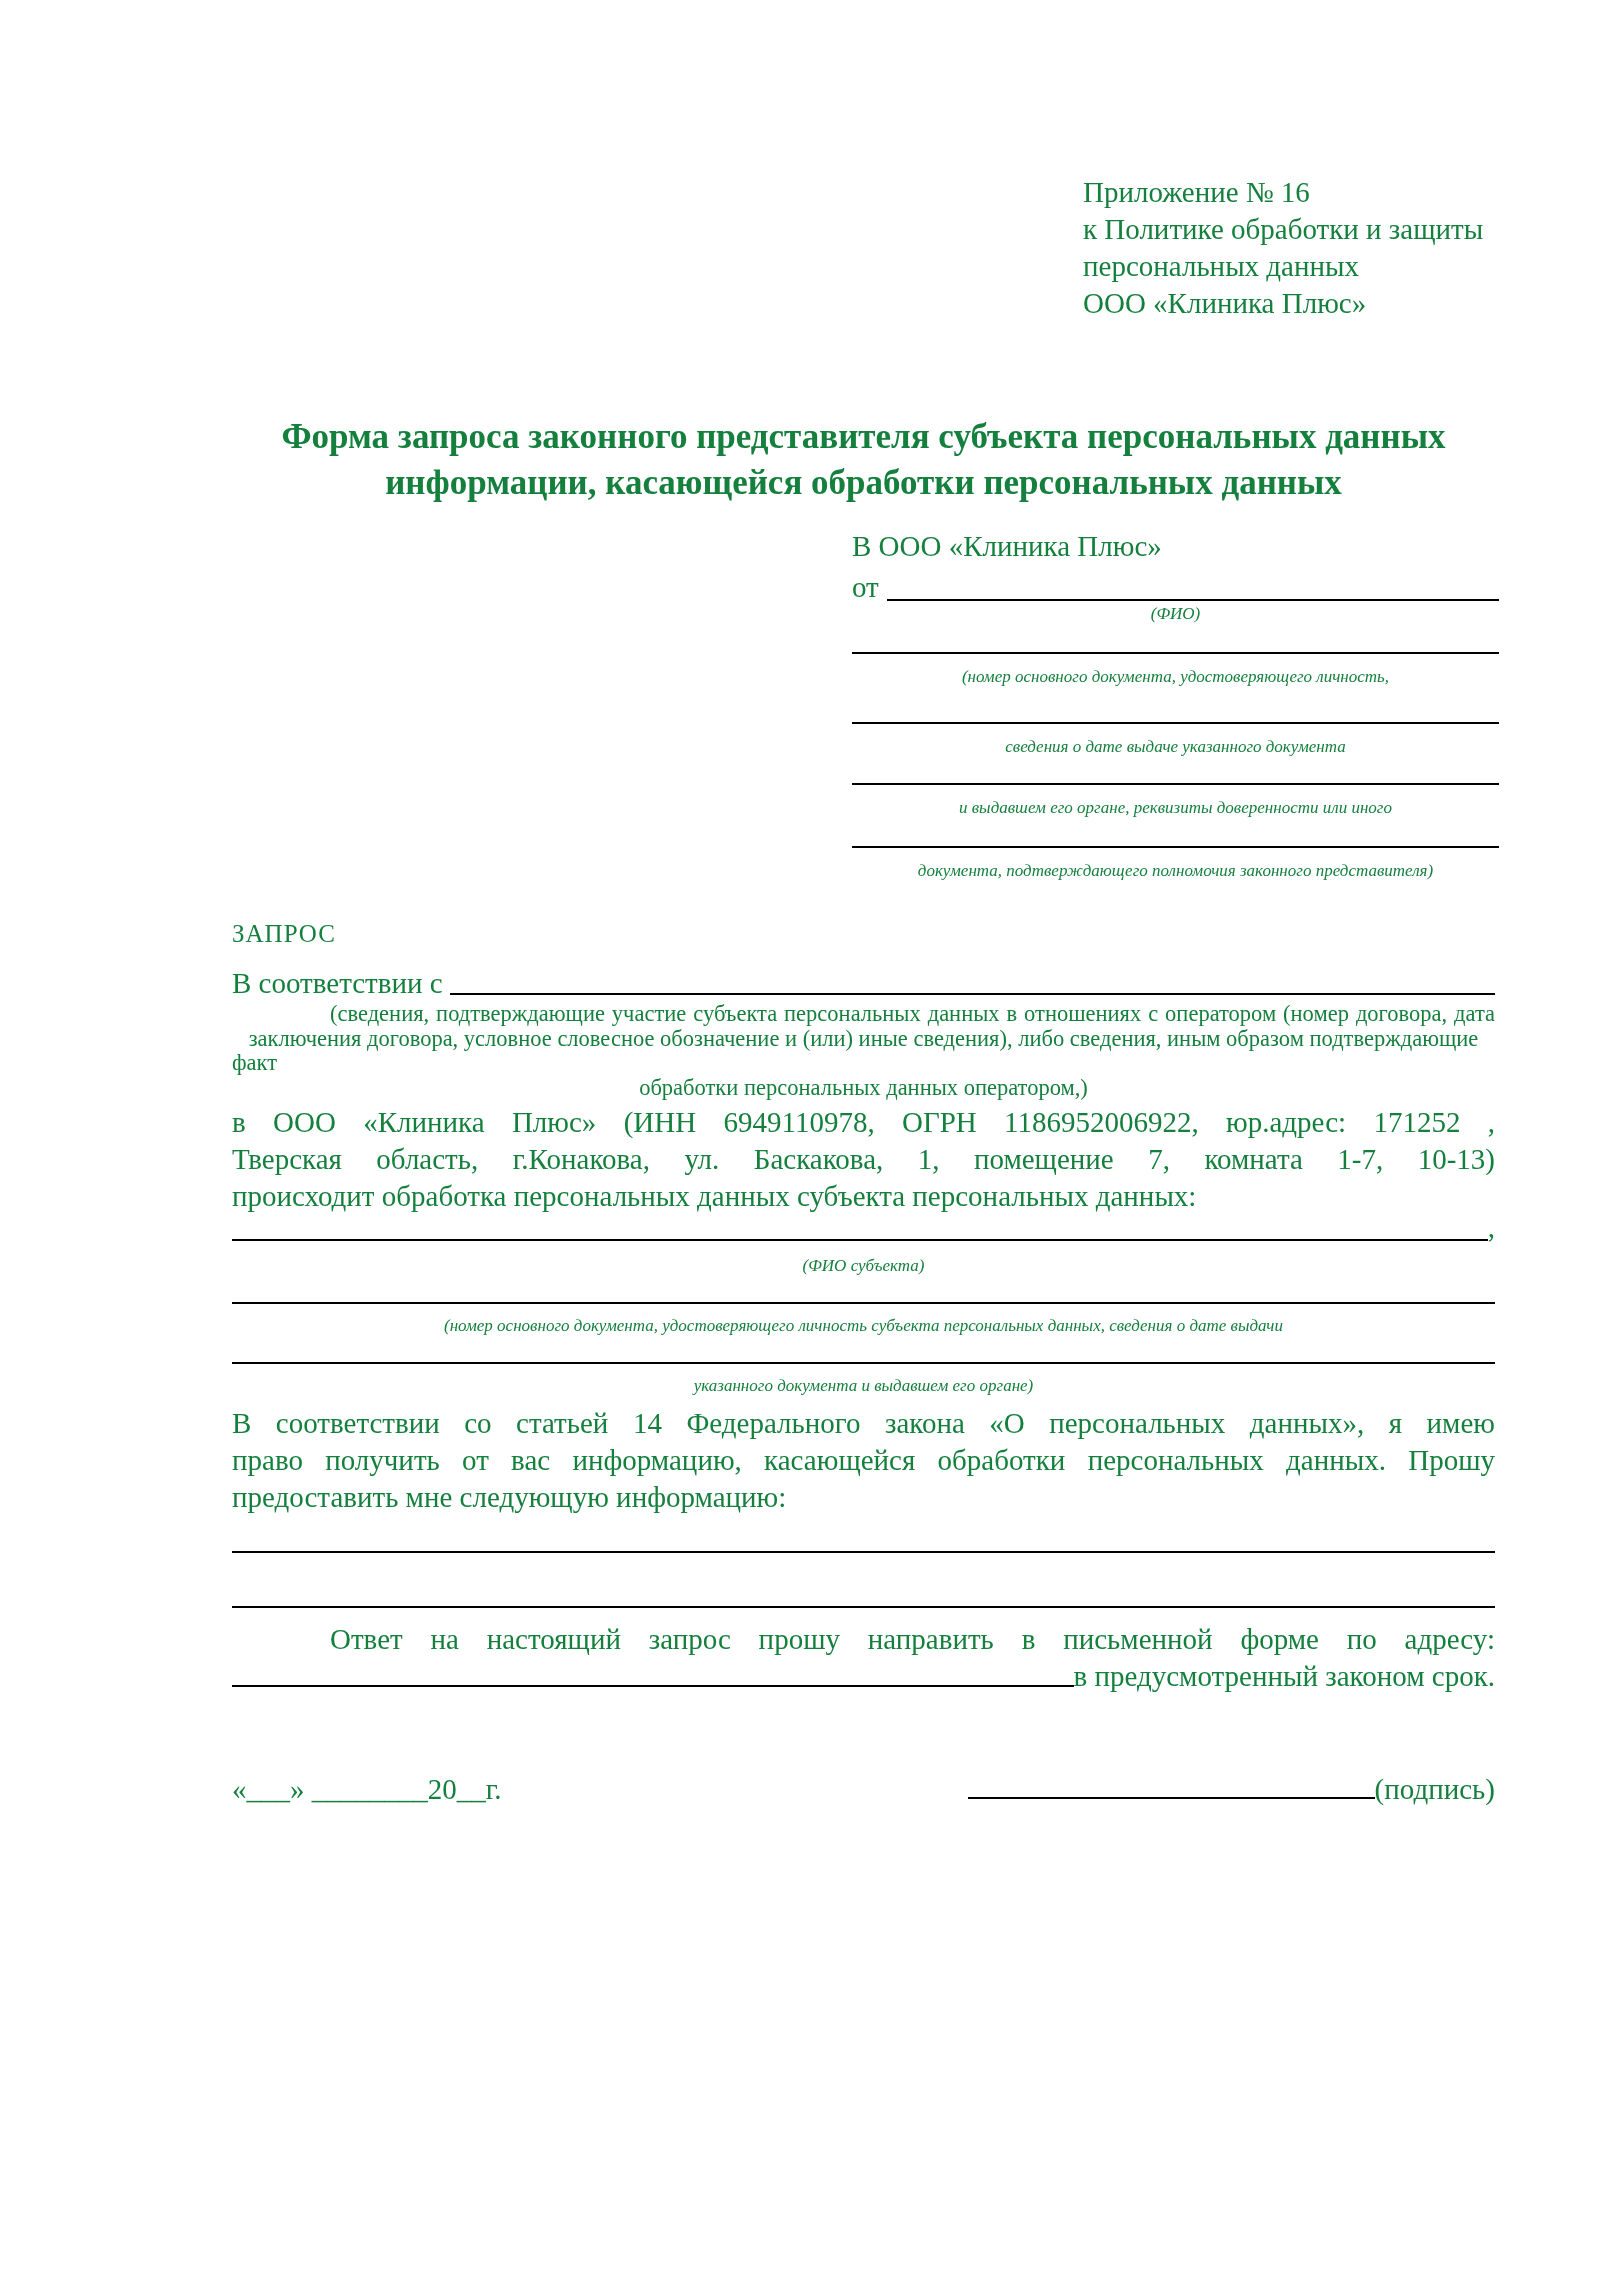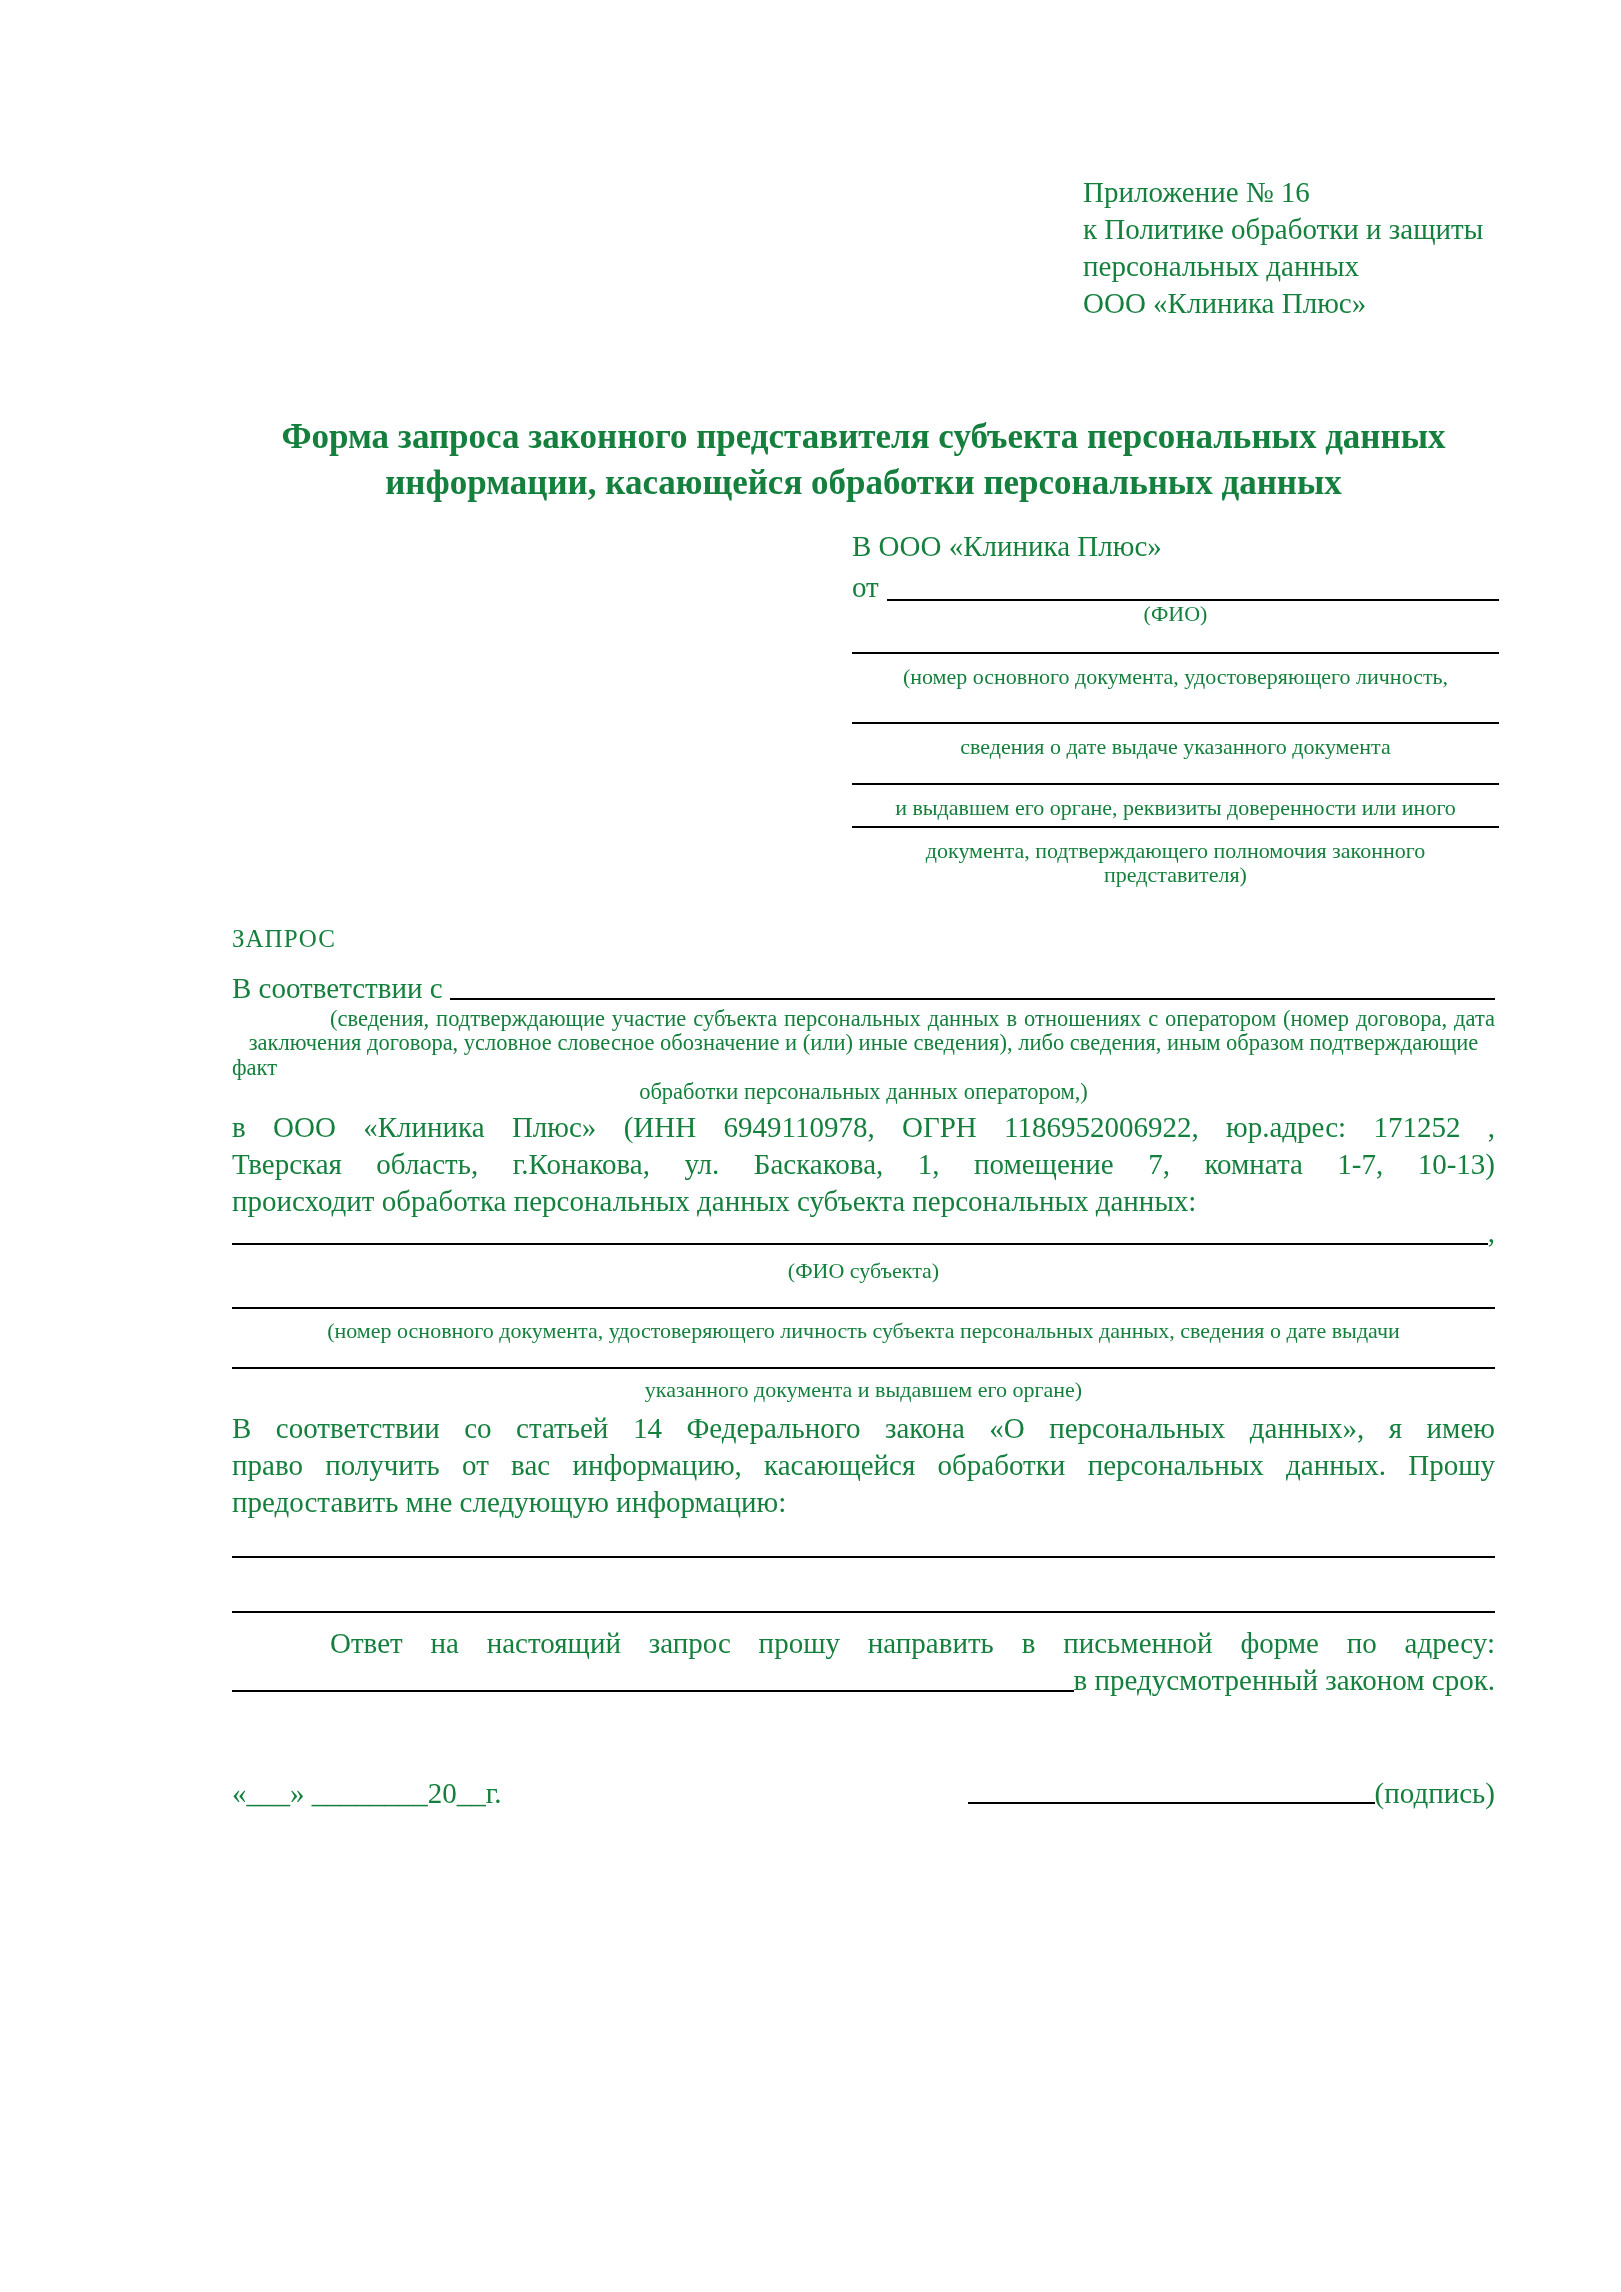--- a/index.html
+++ b/index.html
@@ -38,29 +38,29 @@
   .addressee .to { line-height: 37px; }
   .row { display: flex; align-items: flex-end; line-height: 37px; }
   .from-row { margin-top: 4px; }
   .fill {
     flex: 1 1 auto;
     height: 0;
     border-bottom: 2.9px solid #000;
     margin-bottom: 4.9px;
     margin-left: 7.8px;
   }
-  .cap { font-size: 22px; line-height: 24.5px; }
+  .cap { font-size: 17px; line-height: 24.5px; font-style: italic; }
   .center { text-align: center; }
   .fio-cap { margin-top: -3.9px; }
   .a-line { height: 0; border-bottom: 2.9px solid #000; }
   .a-row .cap { margin-top: 10.8px; }
   .a-row-1 { margin-top: 25.5px; }
   .a-row-2 { margin-top: 33px; }
   .a-row-3 { margin-top: 23.5px; }
-  .a-row-4 { margin-top: 6px; }
+  .a-row-4 { margin-top: 26px; }
 
   
   .zapros { margin-top: 31px; font-size: 25px; line-height: 39px; letter-spacing: 1px; }
   .basis-row { margin-top: 11.8px; }
   .basis-label { white-space: nowrap; }
   .basis-row .fill { margin-bottom: 6.9px; }
 
   .note { margin-top: 0; }
   .note > div { font-size: 22.5px; line-height: 24.5px; text-align: center; }
 

